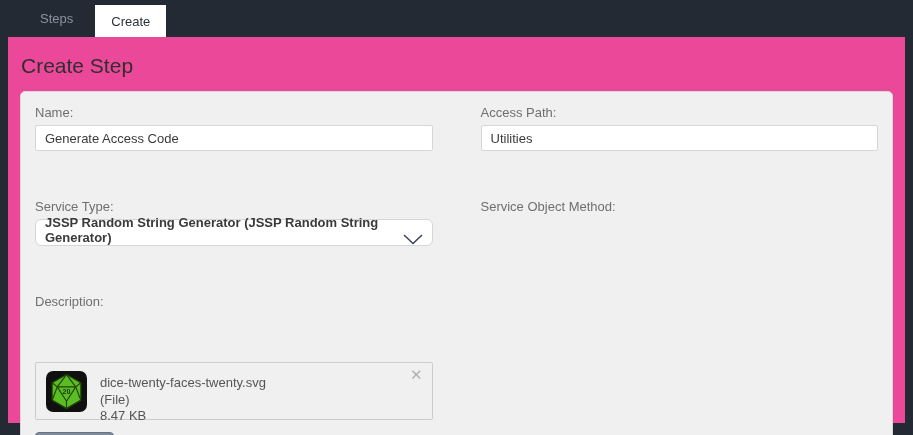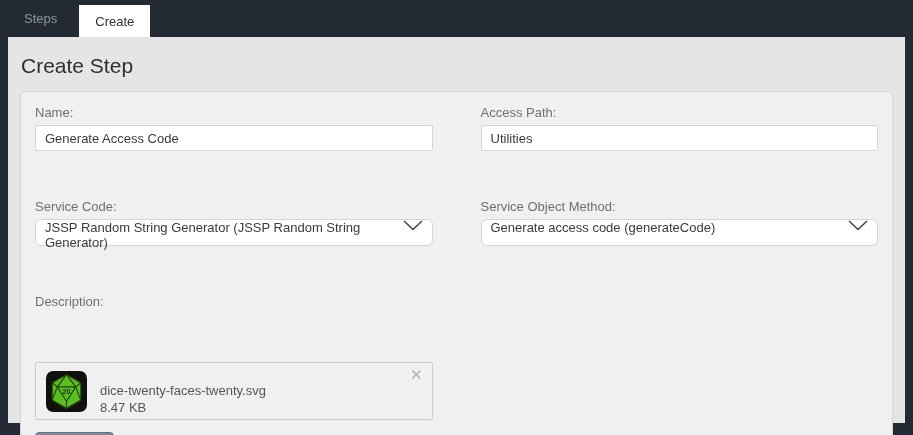--- a/index.html
+++ b/index.html
@@ -7,41 +7,41 @@
   body {
     background: #242a33;
     font-family: "Liberation Sans", sans-serif;
     position: relative;
   }
   
   .tabbar {
     height: 37px;
     display: flex;
     align-items: flex-end;
-    padding-left: 8px;
+    padding-left: 24px;
   }
   .tab {
     font-size: 13px;
     padding: 0 16px;
     height: 37px;
     display: flex;
     align-items: center;
     cursor: pointer;
   }
   .tab.inactive { color: #8a94a0; }
   .tab.active {
     background: #ffffff;
     color: #2c323a;
     height: 32px;
     margin-left: 6px;
   }
   
   .content {
     margin: 0 8px;
-    background: #e5e5e5;
+    background: #ec4899;
     height: 386px;
     padding: 0 12px;
   }
   .page-title {
     font-size: 21px;
     font-weight: 400;
     color: #2f2f2f;
     padding: 17px 1px 13px 1px;
   }
   .panel {
@@ -75,27 +75,28 @@
     padding: 0 9px;
     outline: none;
     border-radius: 2px;
   }
   .select {
     width: 100%;
     height: 27px;
     border: 1px solid #d6d6d6;
     background: #ffffff;
     display: flex;
-    align-items: flex-start;
+    align-items: flex-end;
     justify-content: space-between;
     padding: 0 9px;
     font-size: 13px;
     color: #3a3a3a;
     cursor: pointer;
     border-radius: 6px;
+    font-weight: bold;
   }
   .select .chevron { flex: 0 0 auto; margin-left: 8px; display: flex; }
   
   .icon-field { grid-column: 1; }
   .file-box {
     position: relative;
     border: 1px solid #cccccc;
     border-radius: 2px;
     background: #f0f0f1;
     height: 58px;
@@ -155,42 +156,34 @@
         <label>Name:</label>
         <input class="text-input" type="text" value="Generate Access Code" style="">
       </div>
 
       <div class="field">
         <label>Access Path:</label>
         <input class="text-input" type="text" value="Utilities" style="">
       </div>
 
       <div class="field">
-        <label>Service Code:</label>
+        <label>Service Type:</label>
         <div class="select">
           <span>JSSP Random String Generator (JSSP Random String Generator)</span>
           <span class="chevron">
             <svg width="20" height="11" viewBox="0 0 20 11">
                 <polyline points="1,1 10,9.5 19,1" fill="none" stroke="#3f4754" stroke-width="1.6"></polyline>
               </svg>
           </span>
         </div>
       </div>
 
 
       <div class="field">
         <label>Service Object Method:</label>
-        <div class="select">
-          <span>Generate access code (generateCode)</span>
-          <span class="chevron">
-            <svg width="20" height="11" viewBox="0 0 20 11">
-                <polyline points="1,1 10,9.5 19,1" fill="none" stroke="#3f4754" stroke-width="1.6"></polyline>
-              </svg>
-          </span>
-        </div>
       </div>
 
       <div class="field">
         <label>Description:</label>
       </div>
 
       <div class="field icon-field">
         <div class="file-box">
           <svg class="thumb" viewBox="0 0 40 40">
             <rect x="0" y="0" width="40" height="40" rx="7" fill="#101010"></rect>
@@ -198,20 +191,21 @@
               <polygon points="20,3.5 34,11.5 34,28.5 20,36.5 6,28.5 6,11.5"></polygon>
             </g>
             <g fill="none" stroke="#1e4307" stroke-width="1.1" stroke-linejoin="round">
               <polygon points="11,15.5 29,15.5 20,29.5"></polygon>
               <path d="M20,3.5 L11,15.5 M20,3.5 L29,15.5 M6,11.5 L11,15.5 M34,11.5 L29,15.5 M6,28.5 L11,15.5 M34,28.5 L29,15.5 M20,36.5 L20,29.5 M6,28.5 L20,36.5 M34,28.5 L20,36.5"></path>
             </g>
             <text x="20" y="22.5" text-anchor="middle" font-size="7" font-family="Liberation Sans, sans-serif" fill="#14330a" font-weight="bold">20</text>
           </svg>
           <div class="file-meta">
             <div>dice-twenty-faces-twenty.svg</div>
+            <div>(File)</div>
             <div>8.47 KB</div>
           </div>
           <span class="remove-x">✕</span>
         </div>
       </div>
 
       <div></div>
     </div>
 
     <div class="btn-row">

